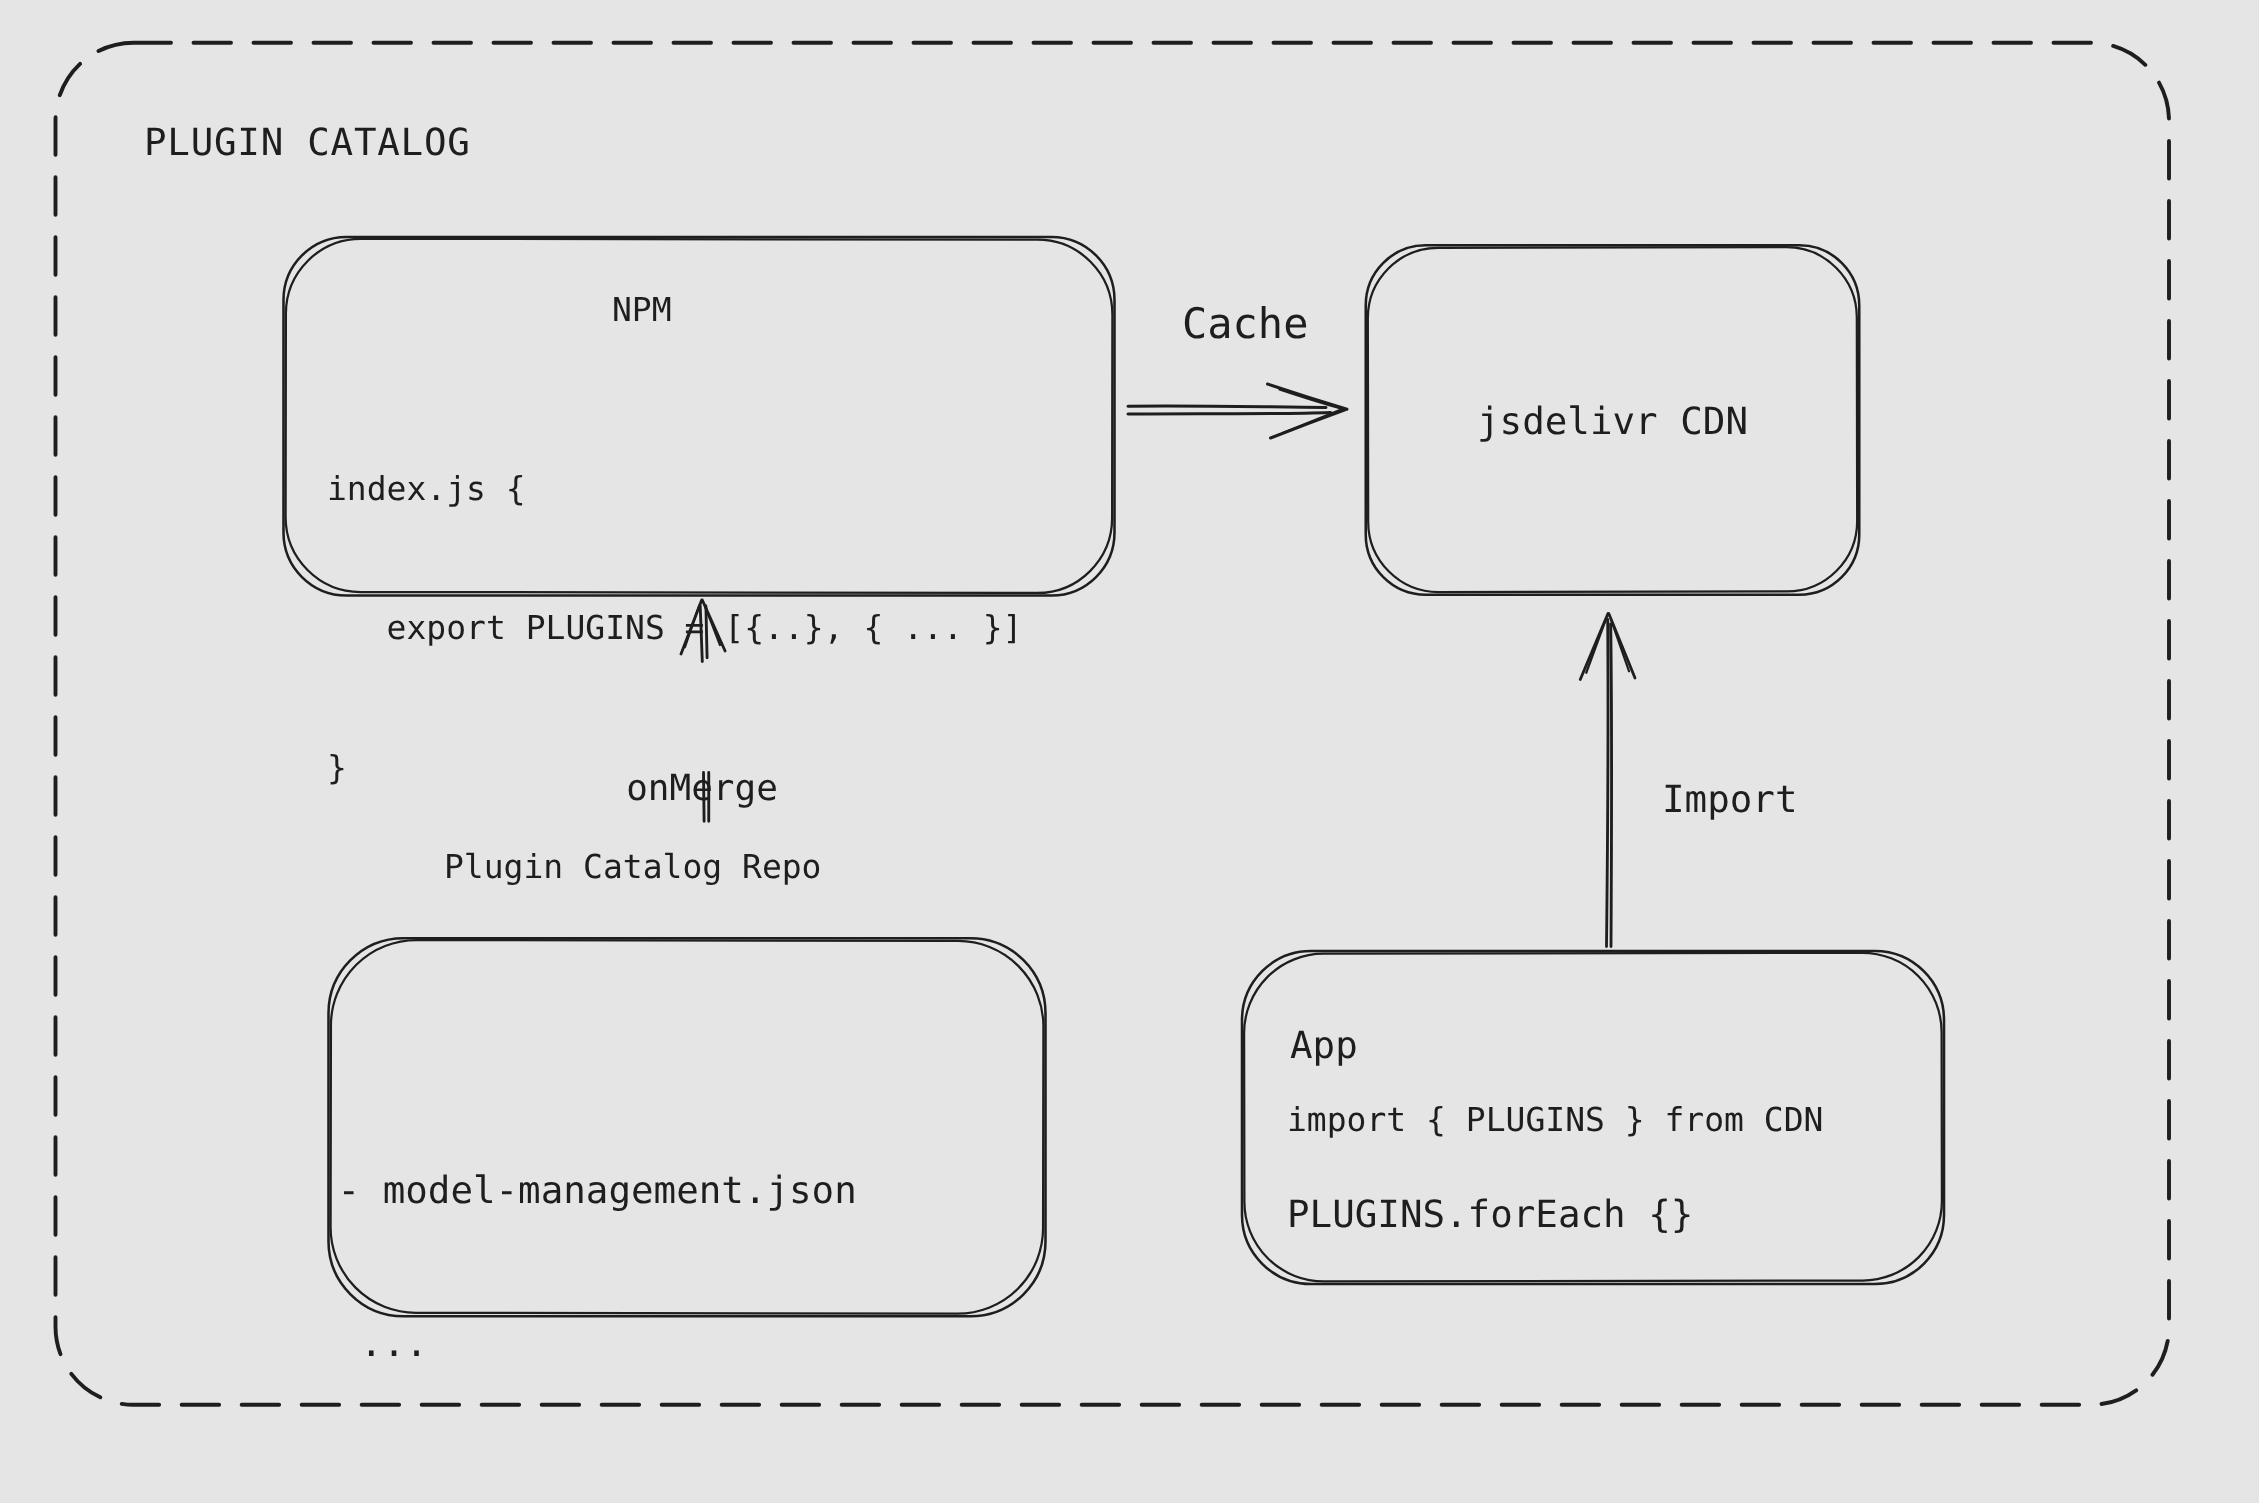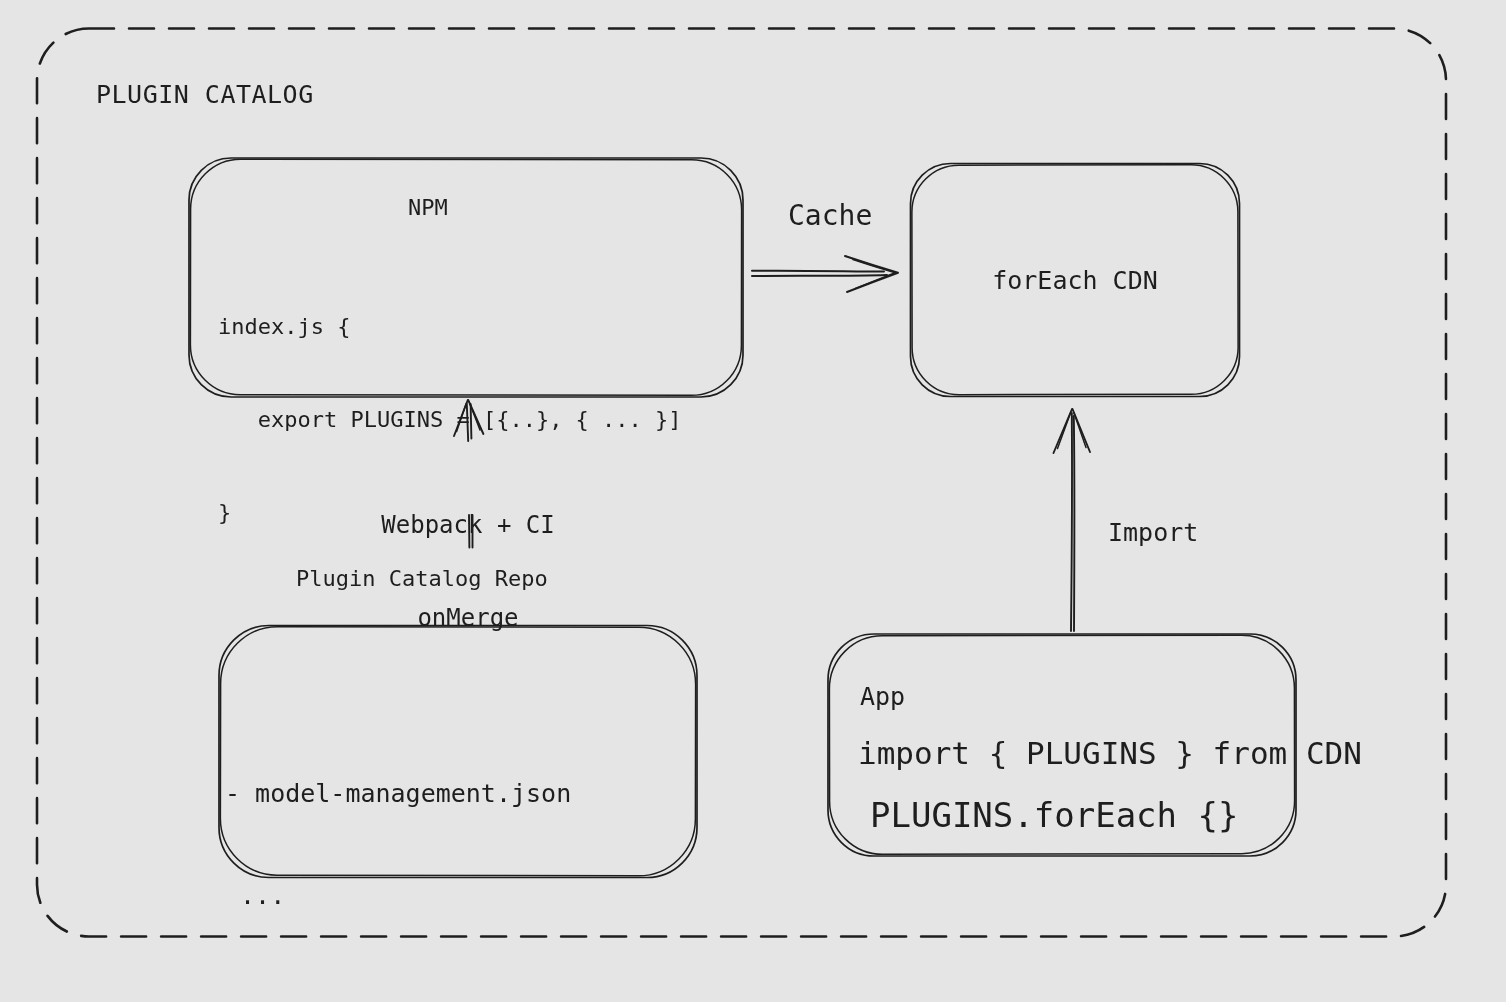--- a/index.html
+++ b/index.html
@@ -49,22 +49,22 @@
 
   .npm-title  { position: absolute; left: 220px; top: 38px; font-size: 22px; white-space: pre; }
   .npm-code   { position: absolute; left: 30px; top: 92px; font-size: 22px; line-height: 31px; white-space: pre; }
   .code-line  { white-space: pre; }
 
   .cdn-label  { font-size: 25px; white-space: pre; }
 
   .repo-files { position: absolute; left: 7px; top: 84px; font-size: 25px; line-height: 34px; white-space: pre; }
 
   .app-title  { position: absolute; left: 33px; top: 49px;  font-size: 25px; white-space: pre; }
-  .app-line1  { position: absolute; left: 31px; top: 102px; font-size: 31px; white-space: pre; }
-  .app-line2  { position: absolute; left: 43px; top: 162px; font-size: 34px; white-space: pre; }
+  .app-line1  { position: absolute; left: 31px; top: 102px; font-size: 22px; white-space: pre; }
+  .app-line2  { position: absolute; left: 31px; top: 162px; font-size: 25px; white-space: pre; }
 
   .cache-label  { left: 788px; top: 199px; font-size: 28px; }
   .import-label { left: 1108px; top: 518px; font-size: 25px; }
   .repo-title   { left: 296px; top: 566px; font-size: 22px; }
   .webpack-label {
     left: 348px; top: 448px; width: 240px;
     text-align: center;
     font-size: 24px;
     line-height: 31px;
   }
@@ -116,27 +116,26 @@
   <div class="node node-npm">
     <div class="npm-title">NPM</div>
     <div class="npm-code">
       <div class="code-line">index.js {</div>
       <div class="code-line">   export PLUGINS = [{..}, { ... }]</div>
       <div class="code-line">}</div>
     </div>
   </div>
 
   <div class="node node-cdn">
-    <div class="cdn-label">forEach CDN</div>
+    <div class="cdn-label">jsdelivr CDN</div>
   </div>
 
   <div class="label cache-label">Cache</div>
 
   <div class="label webpack-label">
-    <div>Webpack + CI</div>
     <div>onMerge</div>
   </div>
 
   <div class="label repo-title">Plugin Catalog Repo</div>
 
   <div class="node node-repo">
     <div class="repo-files">
       <div class="code-line">- model-management.json</div>
       <div class="code-line"> ...</div>
     </div>

